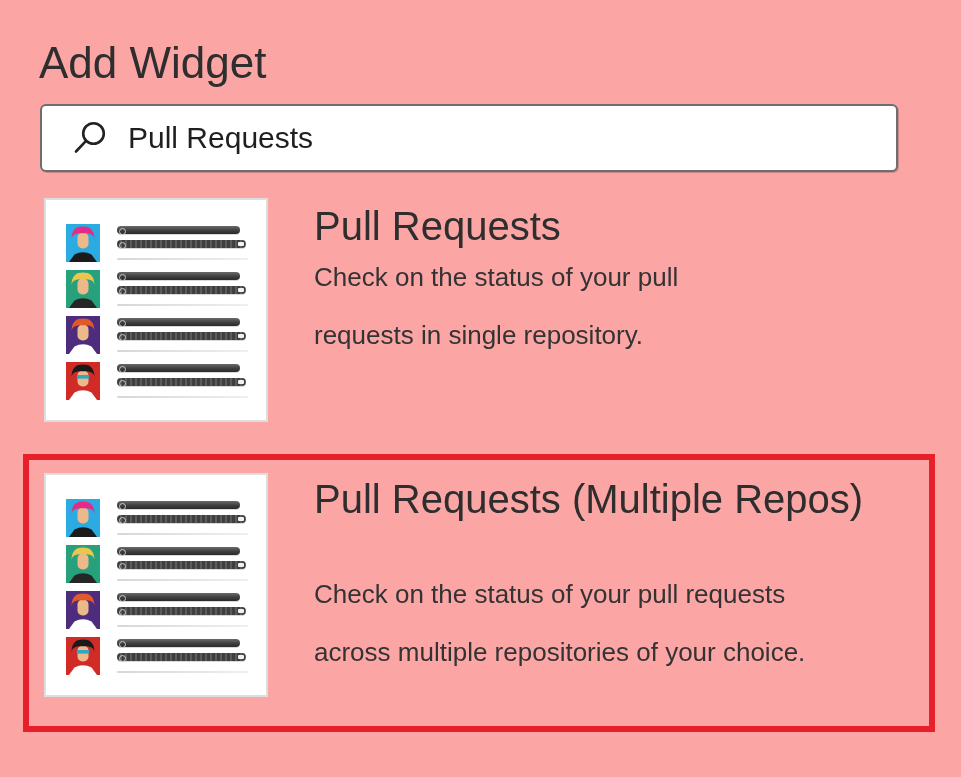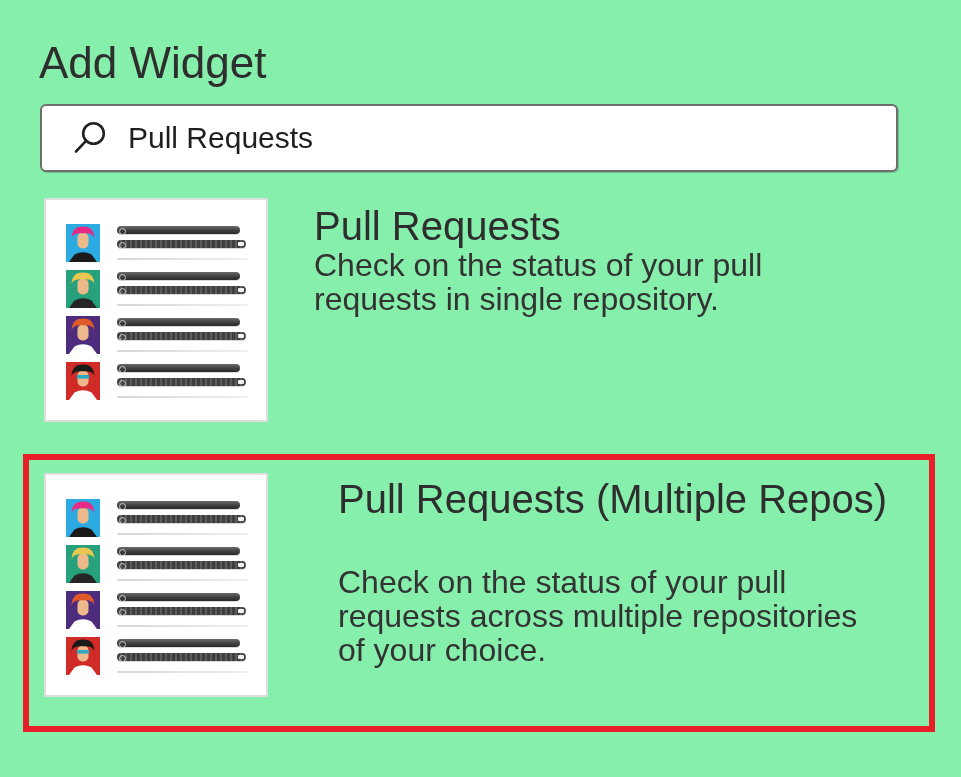--- a/index.html
+++ b/index.html
@@ -1,18 +1,18 @@
 <!DOCTYPE html>
 <html style="--highlight: #e81e28; --title_text: #2e2e2e; --body_text: #333333; --search_border: #6e6e6e; --thumb_border: #dedede; --bar: #3f3f3f; --separator: #e6e6e6;"><head>
 <meta charset="utf-8">
 <style>
   * { margin:0; padding:0; box-sizing:border-box; }
   html,body { background:#ffffff; }
   body { font-family:"Liberation Sans","DejaVu Sans",sans-serif; color:var(--body_text,#333); }
-  #root { position:relative; width:961px; height:777px; background:#86efac; overflow:hidden; }
+  #root { position:relative; width:961px; height:777px; background:#fca5a5; overflow:hidden; }
 
   .page-title {
     position:absolute; left:39px; top:41px;
     font-size:44px; line-height:1; font-weight:300;
     color:var(--title_text,#2e2e2e); letter-spacing:0;
   }
 
   
   .search-box {
     position:absolute; left:40px; top:104px; width:858px; height:68px;
@@ -28,31 +28,31 @@
 
   
   .card { position:absolute; display:flex; gap:46px; }
   .card-1 { left:44px; top:198px; }
   .card-text h2 {
     font-size:40px; line-height:44px; font-weight:300;
     color:var(--title_text,#2e2e2e); margin-top:6px;
   }
   .card-1 .card-text p { width:470px; }
   .card-text p {
-    font-size:32px; line-height:34px; font-weight:400;
+    font-size:26px; line-height:58px; font-weight:400;
     color:var(--body_text,#333);
   }
 
   
   .red-box {
     position:absolute; left:23px; top:454px; width:912px; height:278px;
     border:6px solid var(--highlight,#e81e28);
     padding:13px 0 0 15px;
   }
-  .card-2 { position:relative; left:0; top:0; display:flex; gap:70px; }
+  .card-2 { position:relative; left:0; top:0; display:flex; gap:46px; }
   .card-2 .card-text h2 { margin-top:4px; }
   .card-2 .card-text p { width:530px;margin-top:44px; }
 
   
   .thumb {
     width:224px; height:224px; flex:0 0 auto; background:#fff;
     border:2px solid var(--thumb_border,#dedede);
     padding:24px 0 0 20px;
   }
   .thumb-row { display:flex; gap:17px; margin-bottom:8px; }

